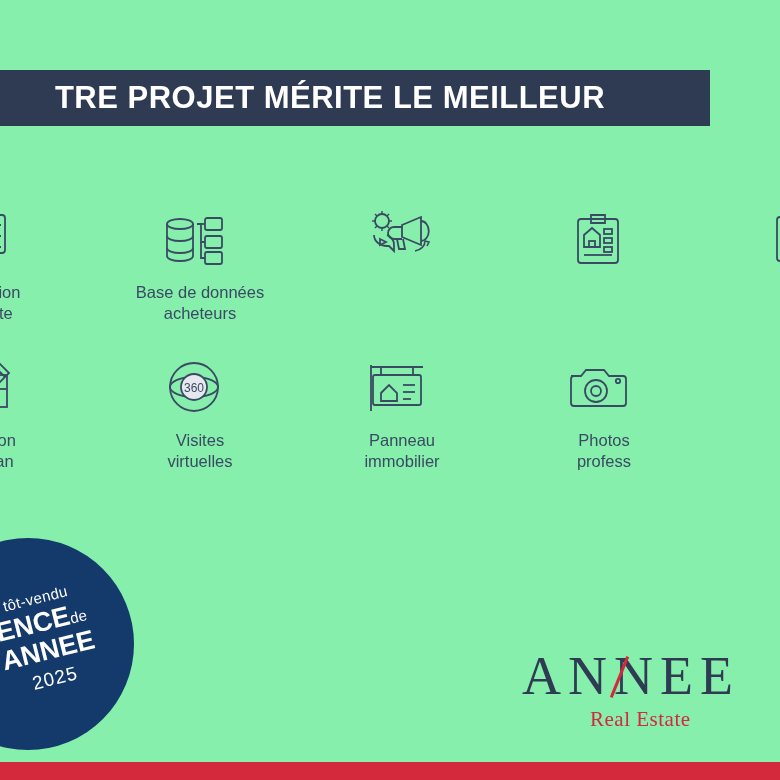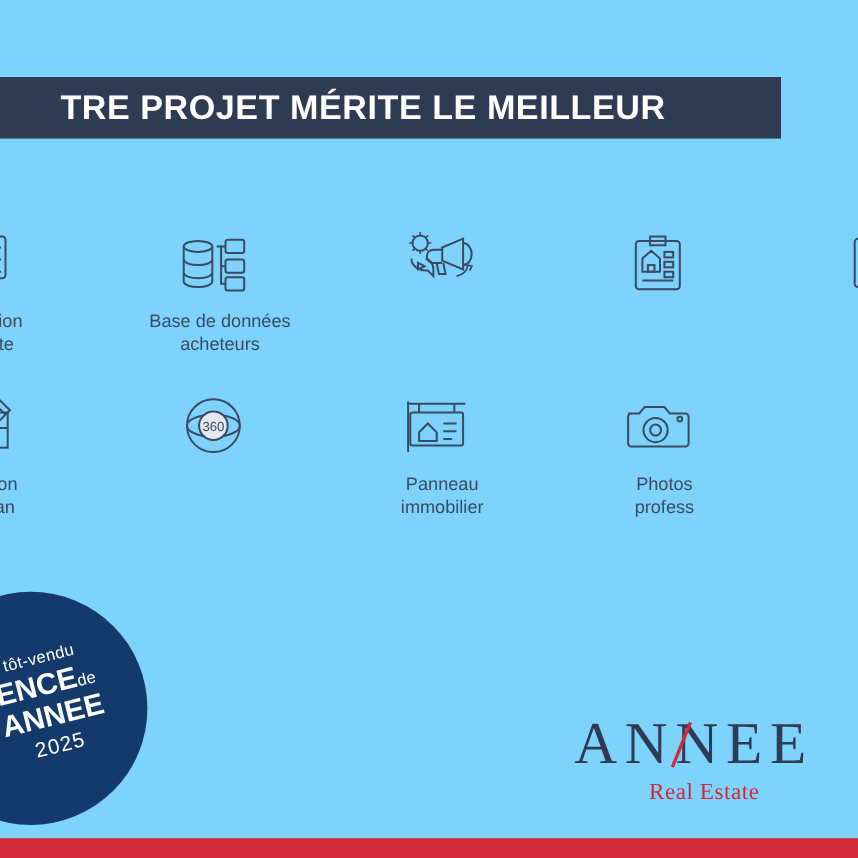--- a/index.html
+++ b/index.html
@@ -10,21 +10,21 @@
     width: 780px;
     height: 780px;
     overflow: hidden;
     background: #e7e9ee;
     font-family: "Liberation Sans", sans-serif;
   }
   .canvas {
     position: relative;
     width: 780px;
     height: 780px;
-    background: #7dd3fc;
+    background: #86efac;
     overflow: hidden;
   }
 
   
   .title-banner {
     position: absolute;
     left: -80px;
     top: 70px;
     width: 790px;
     height: 56px;
@@ -303,20 +303,22 @@
     <div class="cell">
       <div class="icon-box">
         <svg width="66" height="58" viewBox="0 0 66 58" fill="none" stroke="#3a4a63" stroke-width="1.8">
           <circle cx="33" cy="28" r="24"></circle>
           <ellipse cx="33" cy="28" rx="24" ry="10"></ellipse>
           <circle cx="33" cy="28" r="13" fill="#e6e8ed" stroke="none"></circle>
           <circle cx="33" cy="28" r="13"></circle>
           <text x="33" y="33" font-size="12" fill="#3a4a63" stroke="none" text-anchor="middle" font-family="Liberation Sans, sans-serif">360</text>
         </svg>
       </div>
+      <div class="label">Visites
+virtuelles</div>
     </div>
 
     <div class="cell">
       <div class="icon-box">
         <svg width="70" height="58" viewBox="0 0 70 58" fill="none" stroke="#3a4a63" stroke-width="1.8">
           <line x1="8" y1="6" x2="8" y2="52"></line>
           <line x1="8" y1="8" x2="60" y2="8"></line>
           <line x1="18" y1="8" x2="18" y2="16"></line>
           <line x1="50" y1="8" x2="50" y2="16"></line>
           <rect x="10" y="16" width="48" height="30" rx="2"></rect>

